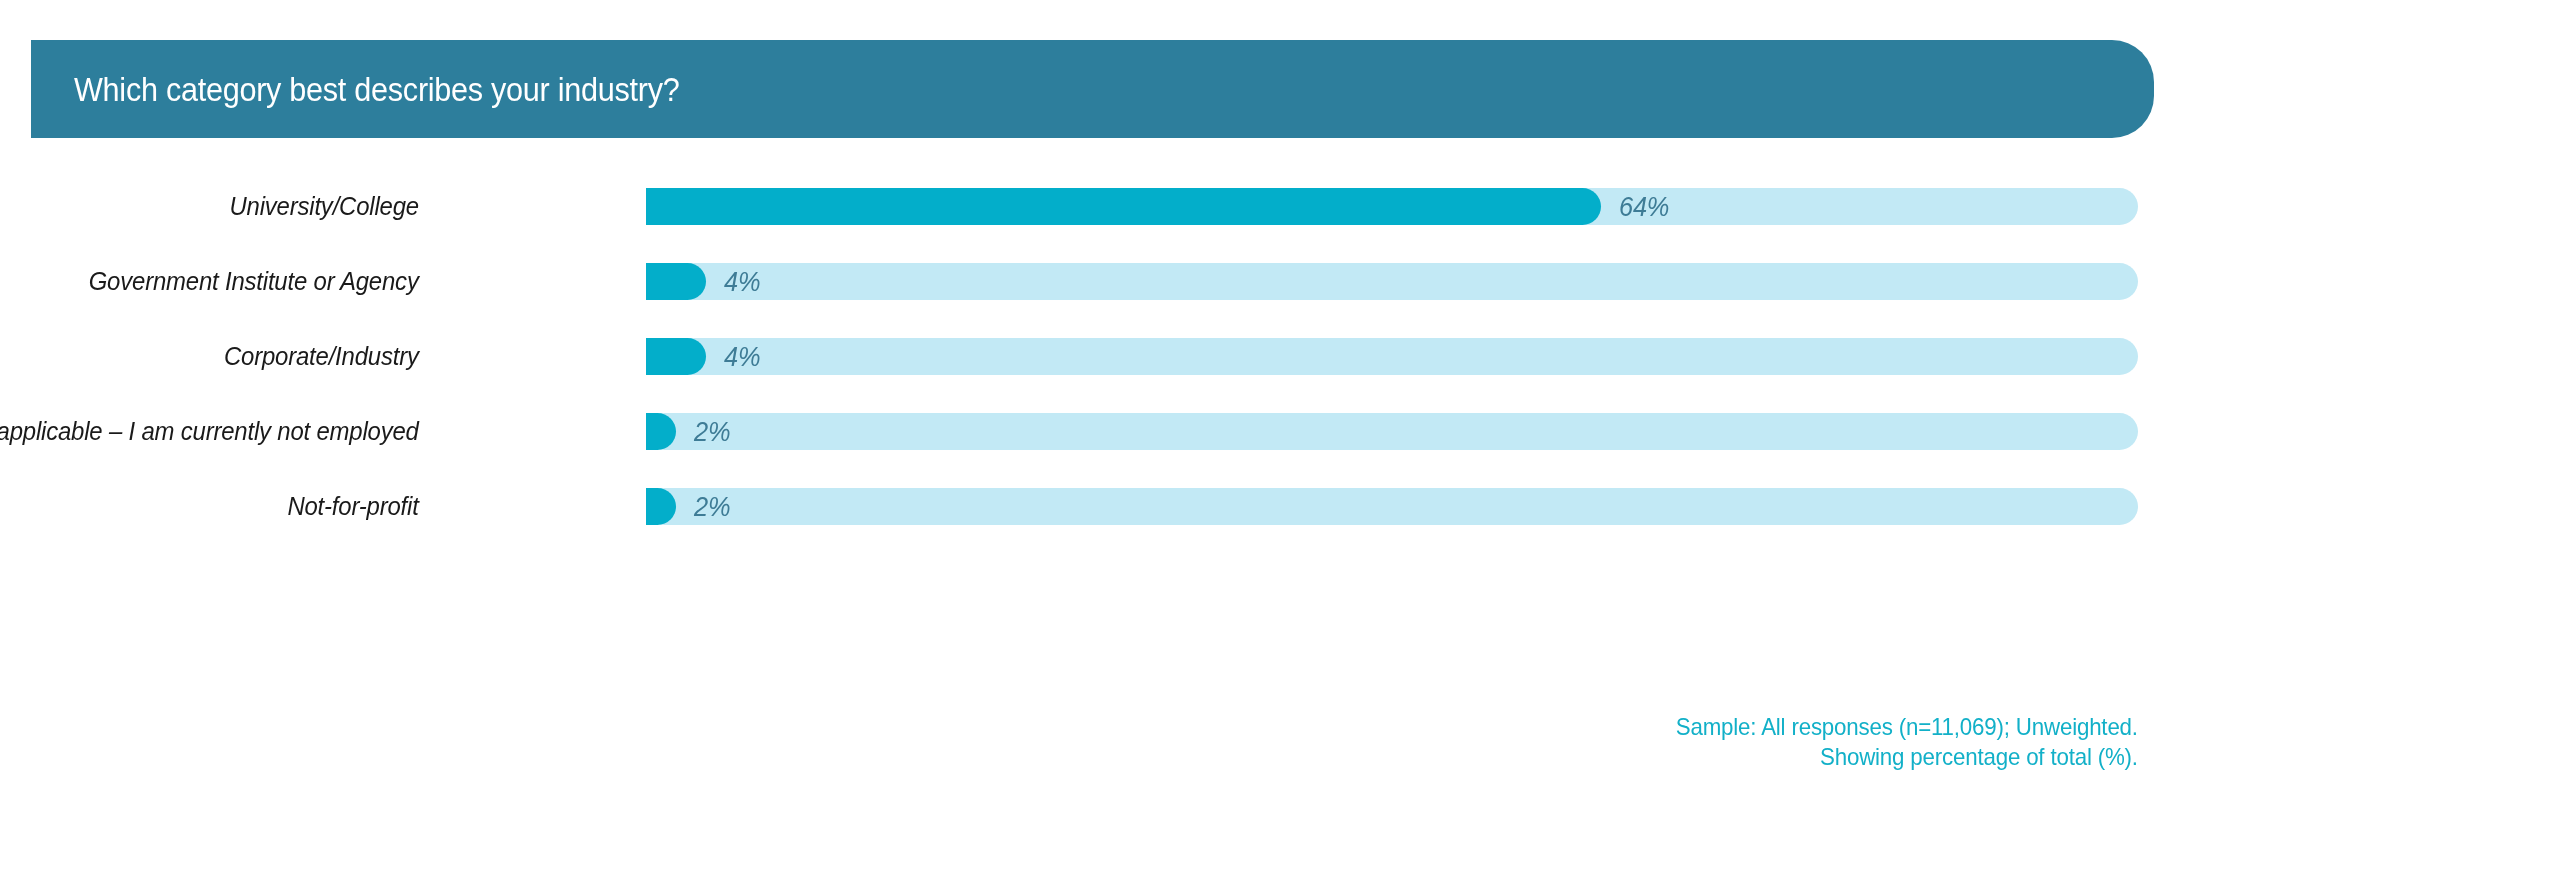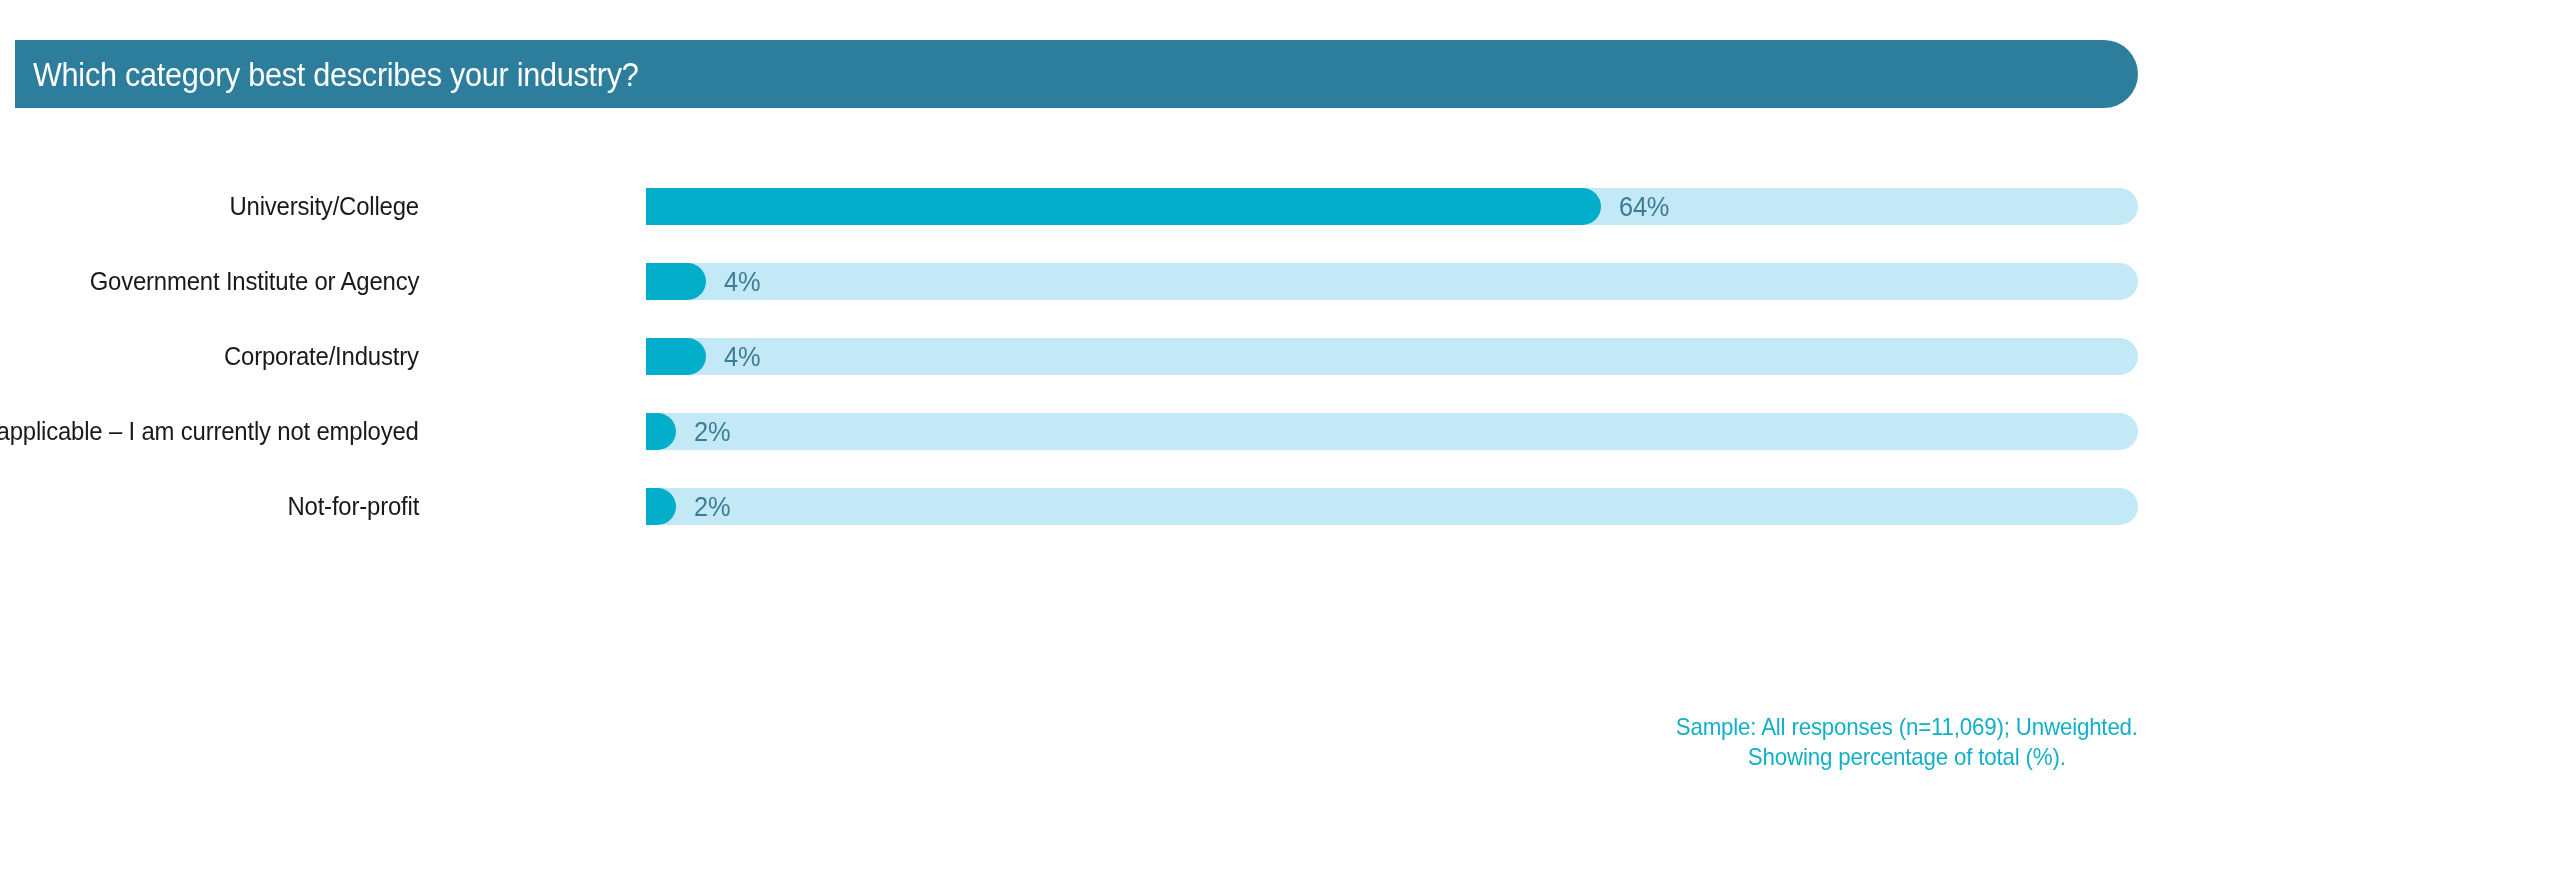--- a/index.html
+++ b/index.html
@@ -18,51 +18,52 @@
   .page {
     position: relative;
     width: 2560px;
     height: 890px;
     background: #ffffff;
   }
 
   
   .header-bar {
     position: absolute;
-    left: 15px;
+    left: 31px;
     top: 40px;
     width: 2123px;
-    height: 68px;
+    height: 98px;
     background: var(--header-bg, #2d7e9c);
     border-top-left-radius: 0;
     border-bottom-left-radius: 0;
     border-top-right-radius: 42px;
     border-bottom-right-radius: 42px;
     display: flex;
     align-items: center;
     box-sizing: border-box;
-    padding-left: 18px;
+    padding-left: 43px;
   }
   .header-title {
     color: #ffffff;
     font-size: 34px;
     line-height: 1;
     font-weight: 400;
     letter-spacing: -0.3px;
     transform: scaleX(0.90);
     transform-origin: left center;
     white-space: nowrap;
   }
 
   
   .chart {
     position: absolute;
     left: 0;
     top: 170px;
     width: 2560px;
+    font-style: italic;
   }
 
   .row {
     position: relative;
     height: 75px;
   }
 
   .row-label {
     position: absolute;
     right: 2141px;   
@@ -112,21 +113,21 @@
     letter-spacing: -0.2px;
     transform: scaleX(0.94);
     transform-origin: left center;
   }
 
   
   .footnote {
     position: absolute;
     right: 422px;  
     top: 712px;
-    text-align: center;
+    text-align: right;
     color: var(--note-color, #12b0c8);
     font-size: 24px;
     line-height: 30px;
     letter-spacing: -0.2px;
   }
   .footnote div {
     transform: scaleX(0.93);
     transform-origin: right center;
     white-space: nowrap;
   }

